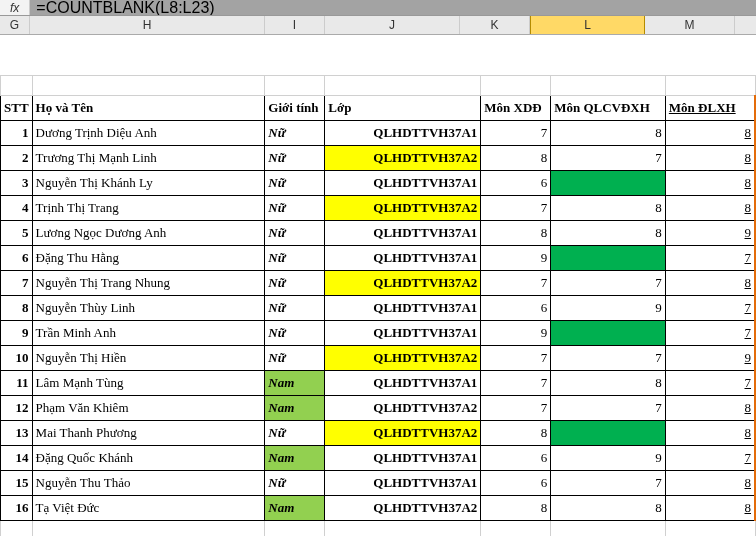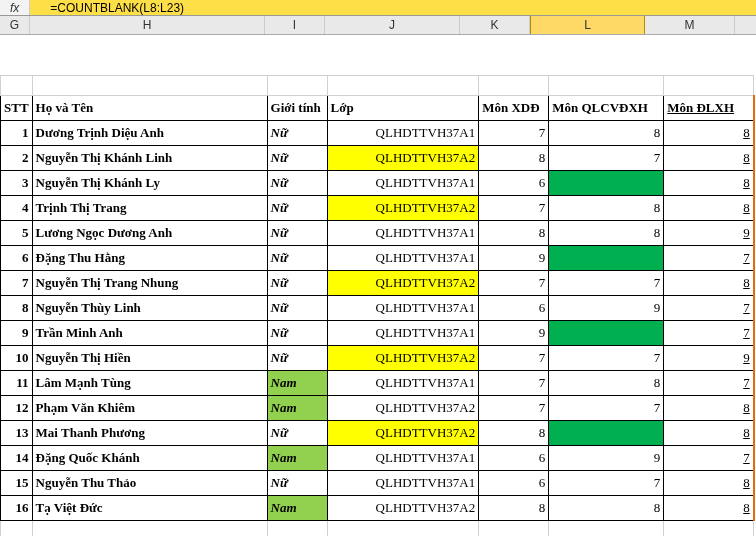--- a/index.html
+++ b/index.html
@@ -22,25 +22,25 @@
   .fx {
     font-style: italic;
     padding: 0 10px;
     color: #333;
   }
   .formula-input {
     flex: 1;
     border: none;
     border-left: 1px solid #ccc;
     height: 100%;
-    padding: 0 20px;
+    padding: 0 6px;
     font-family: Arial, sans-serif;
-    font-size: 12px;
+    font-size: 16px;
     outline: none;
-    background: #fde047;
+    background: #a3a3a3;
   }
   .grid {
     position: relative;
   }
   .col-headers {
     display: flex;
     background: #e9e9e9;
     border-bottom: 1px solid #aaa;
     font-family: Arial, sans-serif;
     font-size: 12px;
@@ -81,23 +81,23 @@
   }
   tr.blank td {
     border: 1px solid #d0d0d0;
     height: 20px;
   }
   tr.hdr td {
     font-weight: bold;
     background: #fff;
   }
   td.stt { text-align: right; font-weight: bold; }
-  td.name { font-weight: bold; }
+  td.name { font-weight: normal; }
   td.gt { font-weight: bold; font-style: italic; }
-  td.lop { font-weight: normal; padding-left: 48px; }
+  td.lop { font-weight: bold; padding-left: 48px; }
   td.num { text-align: right; }
   td.right-edge { border-right: 2px solid #e46c0a; text-decoration: underline; }
 
   .fill-yellow { background: #ffff00; }
   .fill-green  { background: #00b050; }
   .fill-lime   { background: #92d050; }
 
   .selected-cell {
     outline: 3px solid #7f0000;
     outline-offset: -2px;
@@ -164,21 +164,21 @@
           <td class="stt">1</td>
           <td class="name">Dương Trịnh Diệu Anh</td>
           <td class="gt">Nữ</td>
           <td class="lop">QLHDTTVH37A1</td>
           <td class="num">7</td>
           <td class="num">8</td>
           <td class="num right-edge">8</td>
         </tr>
         <tr>
           <td class="stt">2</td>
-          <td class="name">Nguyễn Thị Khánh Linh</td>
+          <td class="name">Trương Thị Mạnh Linh</td>
           <td class="gt">Nữ</td>
           <td class="lop fill-yellow">QLHDTTVH37A2</td>
           <td class="num">8</td>
           <td class="num">7</td>
           <td class="num right-edge">8</td>
         </tr>
         <tr>
           <td class="stt">3</td>
           <td class="name">Nguyễn Thị Khánh Ly</td>
           <td class="gt">Nữ</td>

